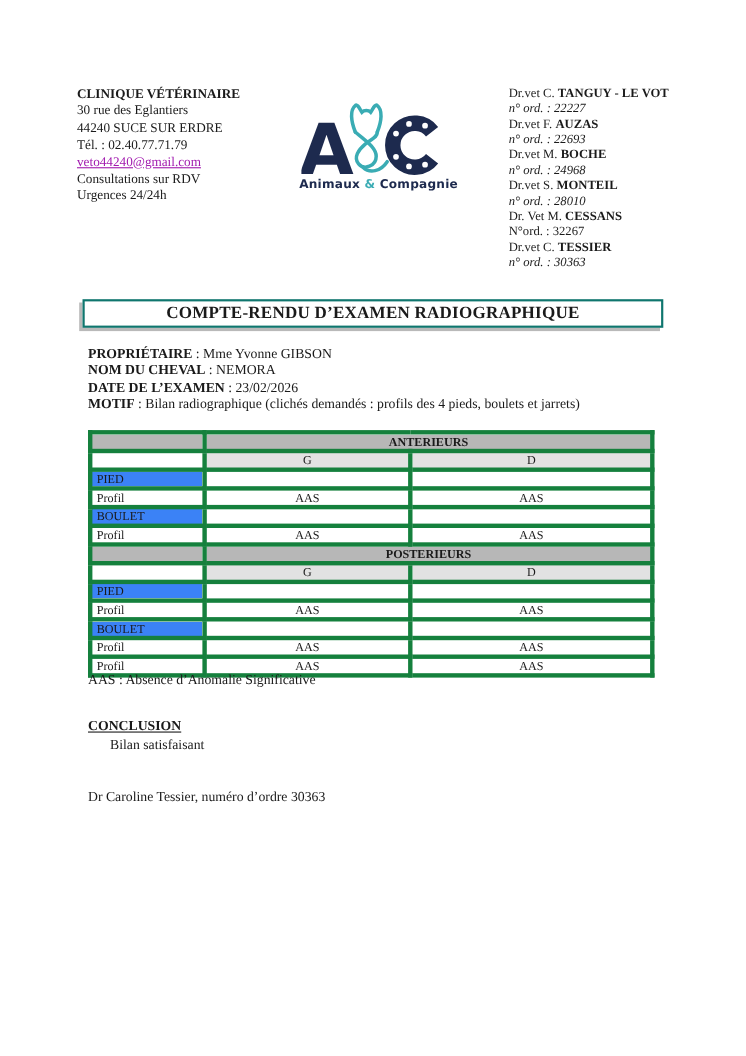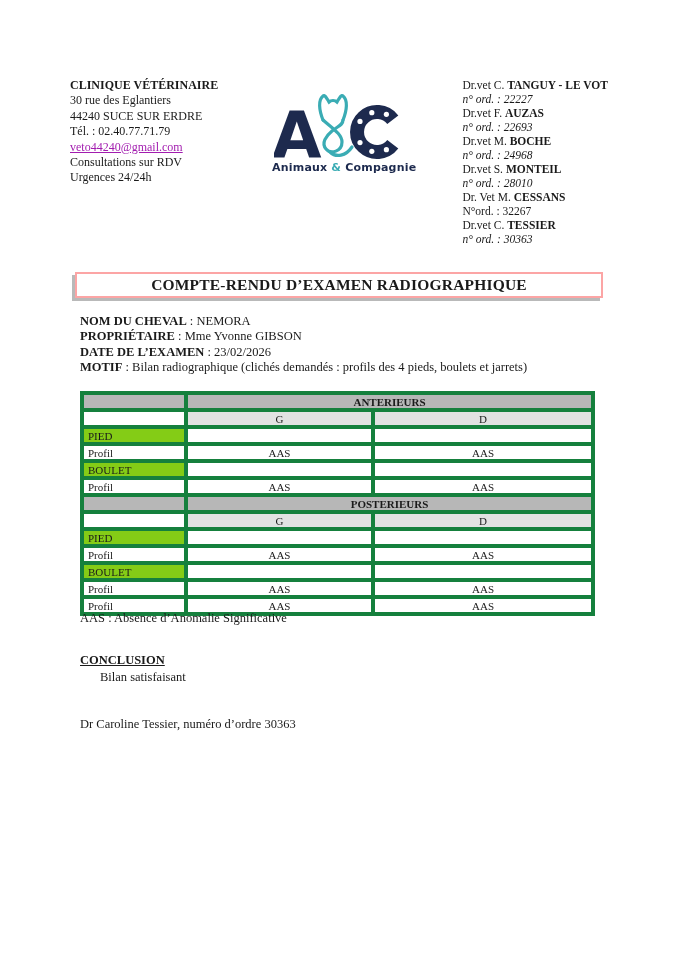--- a/index.html
+++ b/index.html
@@ -23,38 +23,38 @@
   .logo svg { display:block; margin:0 auto; }
   .logo-tagline {
     font-family:"DejaVu Sans", sans-serif; font-weight:bold; font-size:11px;
     color:#1d2a4e; letter-spacing:0.2px; margin-top:1px; white-space:nowrap;
   }
   .logo-tagline .amp { color:#3aacb4; }
 
   
   .title-box {
     position:absolute; left:75px; top:272px; width:524px; height:22px;
-    border:2px solid #fca5a5; background:#fff; box-shadow:-3px 3px 0 #b9b9b9;
+    border:2px solid #0f766e; background:#fff; box-shadow:-3px 3px 0 #b9b9b9;
     text-align:center; font-weight:bold; font-size:15.5px; line-height:22px; letter-spacing:0.2px;
   }
 
   
   .info-block { position:absolute; left:80px; top:314px; font-size:12.5px; line-height:15.3px; }
   .info-label { font-weight:bold; }
 
   
   table.exam {
     position:absolute; left:80px; top:391px; width:511px;
     border-collapse:collapse; font-size:11px; table-layout:fixed;
   }
   table.exam td { border:4px solid #15803d; height:13px; line-height:12px; padding:0 4px; overflow:hidden; }
   .sec-bg   { background:#b7b7b7; }
   .sec-hdr  { background:#b7b7b7; font-weight:bold; text-align:center; }
   .subhdr   { background:#e2e2e2; text-align:center; }
-  .region   { background:#84cc16; }
+  .region   { background:#3b82f6; }
   .result   { text-align:center; }
 
   
   .aas-note        { position:absolute; left:80px; top:611px; font-size:12.5px; }
   .conclusion-label{ position:absolute; left:80px; top:653px; font-size:12.5px; font-weight:bold; text-decoration:underline; }
   .conclusion-text { position:absolute; left:80px; top:670px; font-size:12.5px;margin-left:20px; }
   .signature       { position:absolute; left:80px; top:717px; font-size:12.5px; }
 </style>
 </head>
 <body>
@@ -110,22 +110,22 @@
     <div class="vet-ord">n° ord. : 28010</div>
     <div class="vet-name"><span>Dr. Vet M.</span> <b>CESSANS</b></div>
     <div class="vet-ord upright">N°ord. : 32267</div>
     <div class="vet-name"><span>Dr.vet C.</span> <b>TESSIER</b></div>
     <div class="vet-ord">n° ord. : 30363</div>
   </div>
 
   <div class="title-box">COMPTE-RENDU D’EXAMEN RADIOGRAPHIQUE</div>
 
   <div class="info-block">
+    <div><span class="info-label">PROPRIÉTAIRE</span><span> : </span><span>Mme Yvonne GIBSON</span></div>
     <div><span class="info-label">NOM DU CHEVAL</span><span> : </span><span>NEMORA</span></div>
-    <div><span class="info-label">PROPRIÉTAIRE</span><span> : </span><span>Mme Yvonne GIBSON</span></div>
     <div><span class="info-label">DATE DE L’EXAMEN</span><span> : </span><span>23/02/2026</span></div>
     <div><span class="info-label">MOTIF</span><span> : </span><span>Bilan radiographique (clichés demandés : profils des 4 pieds, boulets et jarrets)</span></div>
   </div>
 
   <table class="exam">
     <colgroup>
         <col style="width:104px">
         <col style="width:187px">
         <col style="width:220px">
       </colgroup>

